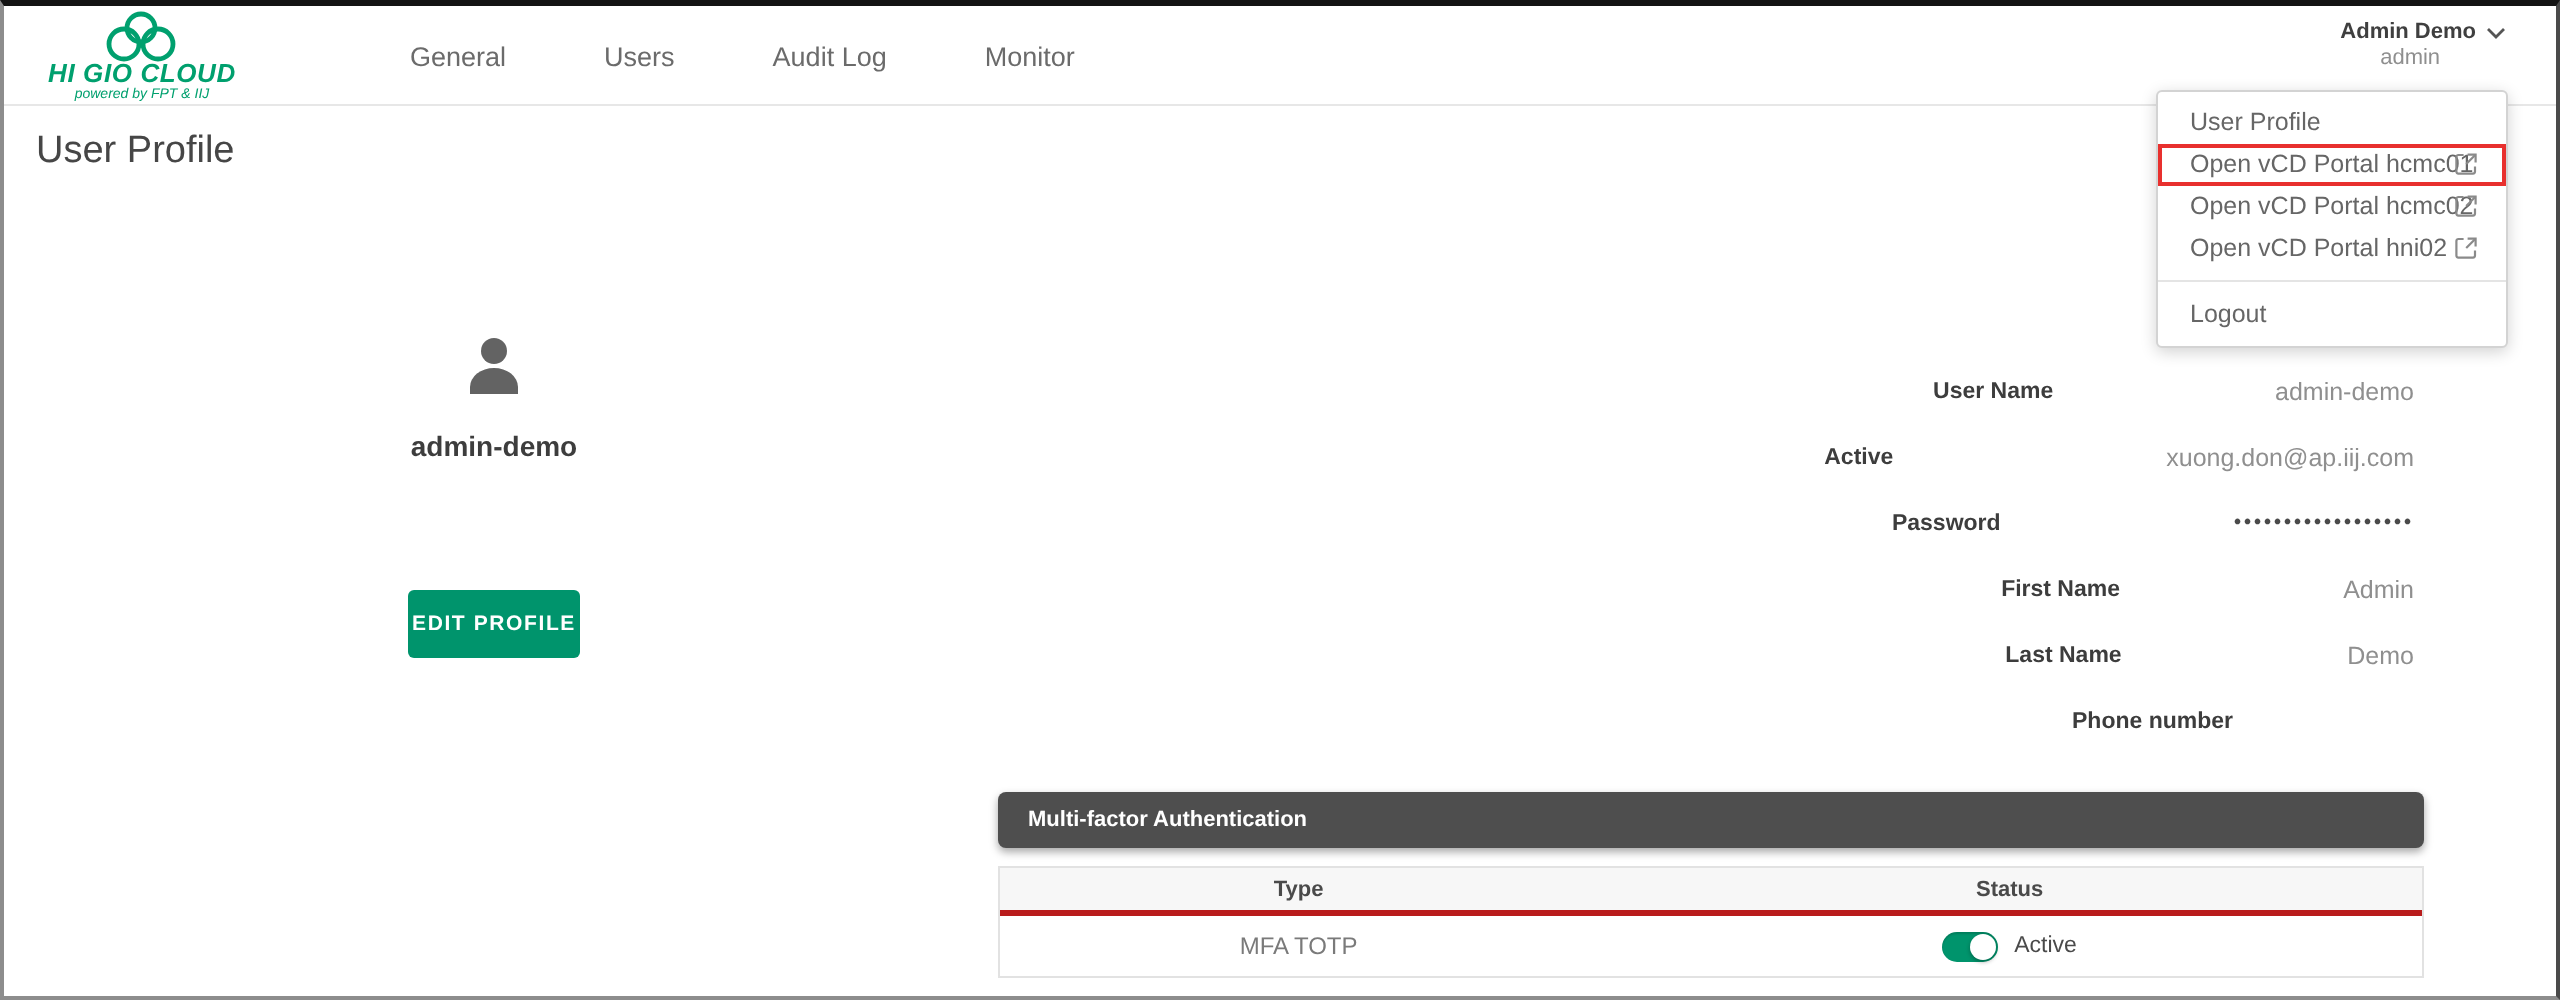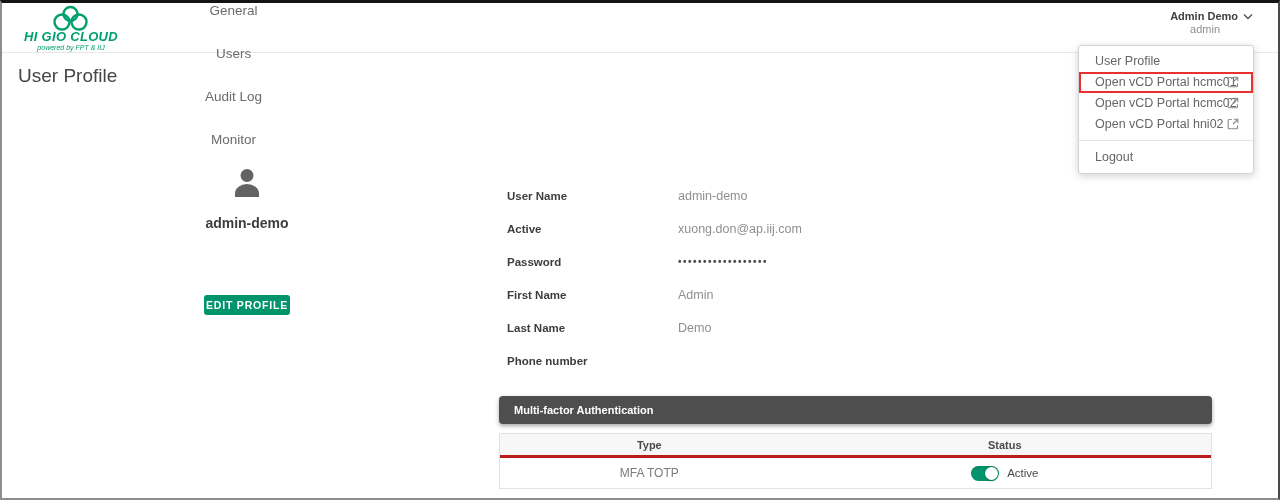--- a/index.html
+++ b/index.html
@@ -21,21 +21,21 @@
   
   .top-bar {
     position: absolute; left: 0; top: 0; width: 100%; height: 50px;
     background: #fff; border-bottom: 1px solid #e7e7e7;
   }
   .logo { position: absolute; left: 14px; top: 2px; width: 110px; text-align: center; cursor: pointer; }
   .logo-cloud { display: block; margin: 0 auto; }
   .logo-title { font-size: 13px; font-weight: bold; font-style: italic; color: #00A06E; letter-spacing: 0.3px; line-height: 12px; }
   .logo-tagline { font-size: 7px; font-style: italic; color: #00A06E; line-height: 9px; }
 
-  .nav { position: absolute; left: 203px; top: 0; height: 50px; display: flex; align-items: center; gap: 28px; flex-direction: column; }
+  .nav { position: absolute; left: 203px; top: 0; height: 50px; display: flex; align-items: center; gap: 49px; }
   .nav-item { font-size: 13.5px; color: #6b6b6b; text-decoration: none; cursor: pointer; white-space: nowrap; }
 
   .user-trigger { position: absolute; right: 24px; top: 7px; text-align: right; cursor: pointer; }
   .user-name-row { display: flex; align-items: center; justify-content: flex-end; gap: 4px; }
   .user-name { font-size: 11px; font-weight: bold; color: #3f3f3f; }
   .user-role { font-size: 11px; color: #8f8f8f; text-align: center; margin-top: 1px; padding-right: 14px; }
 
   
   .dropdown {
     position: absolute; left: 1076px; top: 42px; width: 176px;
@@ -52,39 +52,39 @@
   .ext-icon { position: absolute; right: 14px; top: 4px; }
   .menu-divider { height: 1px; background: #e4e4e4; margin: 5px 0 4px 0; }
 
   
   .page-title { position: absolute; left: 16px; top: 62px; font-size: 19px; font-weight: 400; color: #464646; }
 
   
   .avatar { position: absolute; left: 228px; top: 163px; }
   .profile-username { position: absolute; left: 145px; top: 212px; width: 200px; text-align: center; font-size: 14px; font-weight: bold; color: #3d3d3d; }
   .edit-profile-btn {
-    position: absolute; left: 202px; top: 292px; width: 86px; height: 20px;
+    position: absolute; left: 202px; top: 292px; width: 86px; height: 34px;
     background: #00946C; color: #fff; border: none; border-radius: 3px;
     font-family: "Liberation Sans", sans-serif;
     font-size: 10.5px; font-weight: bold; letter-spacing: 0.8px; cursor: pointer;
   }
 
   
   .panel-header {
     position: absolute; left: 497px; width: 713px; height: 29px;
     background: #4E4E4E; border-radius: 4px;
     box-shadow: 0 2px 4px rgba(0,0,0,0.35);
     color: #fff; font-size: 11px; font-weight: bold;
     line-height: 29px; padding-left: 15px; z-index: 1;
   }
   .gi-header { top: 130px; }
   .mfa-header { top: 393px; height: 28px; line-height: 28px; }
 
   .fields { position: absolute; left: 505px; top: 176px; width: 700px; }
-  .field-row { height: 33px; display: flex; align-items: center; }
+  .field-row { height: 33px; display: flex; align-items: center; justify-content: flex-end; }
   .field-label { width: 171px; font-size: 11.5px; font-weight: bold; color: #3d3d3d; }
   .field-value { font-size: 12.5px; color: #8f8f8f; }
   .field-row.masked .field-value { font-size: 10px; font-weight: bold; letter-spacing: 1.5px; color: #4a4a4a; }
 
   
   .mfa-table { position: absolute; left: 497px; top: 430px; width: 713px; border: 1px solid #e2e2e2; background: #fff; }
   .mfa-thead { display: flex; height: 24px; background: #f7f7f7; border-bottom: 3px solid #b91c1c; }
   .mfa-th { font-size: 11px; font-weight: bold; color: #4a4a4a; display: flex; align-items: center; justify-content: center; }
   .mfa-trow { display: flex; height: 30px; }
   .mfa-td { font-size: 12px; color: #7a7a7a; display: flex; align-items: center; justify-content: center; }

